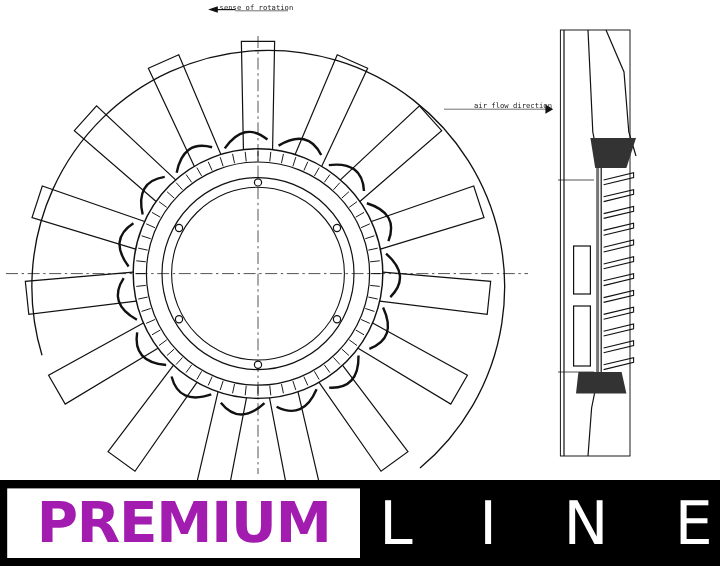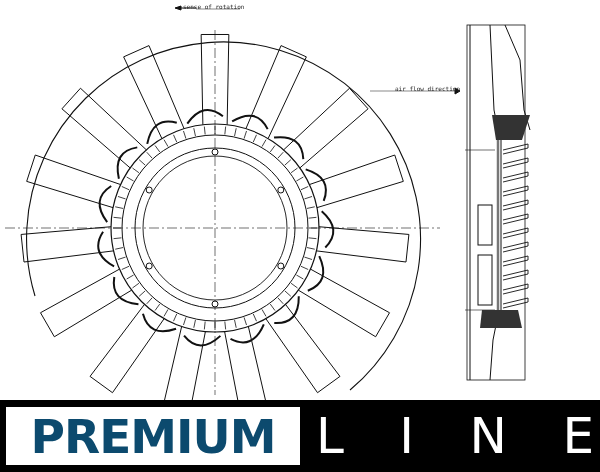--- a/index.html
+++ b/index.html
@@ -1,21 +1,21 @@
 <!DOCTYPE html>
 <html><head>
 <meta charset="utf-8">
 <style>
   html, body { margin: 0; padding: 0; background: #ffffff; }
   body { width: 600px; height: 472px; position: relative; overflow: hidden; font-family: "DejaVu Sans", sans-serif; }
   #drawing { position: absolute; left: 0; top: 0; width: 600px; height: 400px; }
   .annot { position: absolute; font-family: "DejaVu Sans Mono", monospace; font-size: 6px; color: #222; white-space: nowrap; }
   #banner { position: absolute; left: 0; top: 400px; width: 600px; height: 72px; background: #000; }
   #premium-box { position: absolute; left: 6px; top: 7px; width: 294px; height: 58px; background: #fff; display: flex; align-items: center; justify-content: center; }
-  #premium-text { font-family: "DejaVu Sans", sans-serif; font-weight: bold; font-size: 47px; color: #0c4a6e; letter-spacing: -1px; line-height: 1; }
+  #premium-text { font-family: "DejaVu Sans", sans-serif; font-weight: bold; font-size: 47px; color: #a21caf; letter-spacing: -1px; line-height: 1; }
   #line-text { position: absolute; left: 316px; top: 7px; width: 282px; height: 58px; display: flex; align-items: center; justify-content: space-between; padding-right: 4px; box-sizing: border-box; }
   #line-text span { font-family: "DejaVu Sans", sans-serif; font-size: 50px; color: #fff; line-height: 1; }
 </style>
 </head>
 <body>
 
 <div id="drawing">
   <svg width="600" height="400" viewBox="0 0 600 400" xmlns="http://www.w3.org/2000/svg">
     <g fill="none" stroke="#111" stroke-width="1">
 

